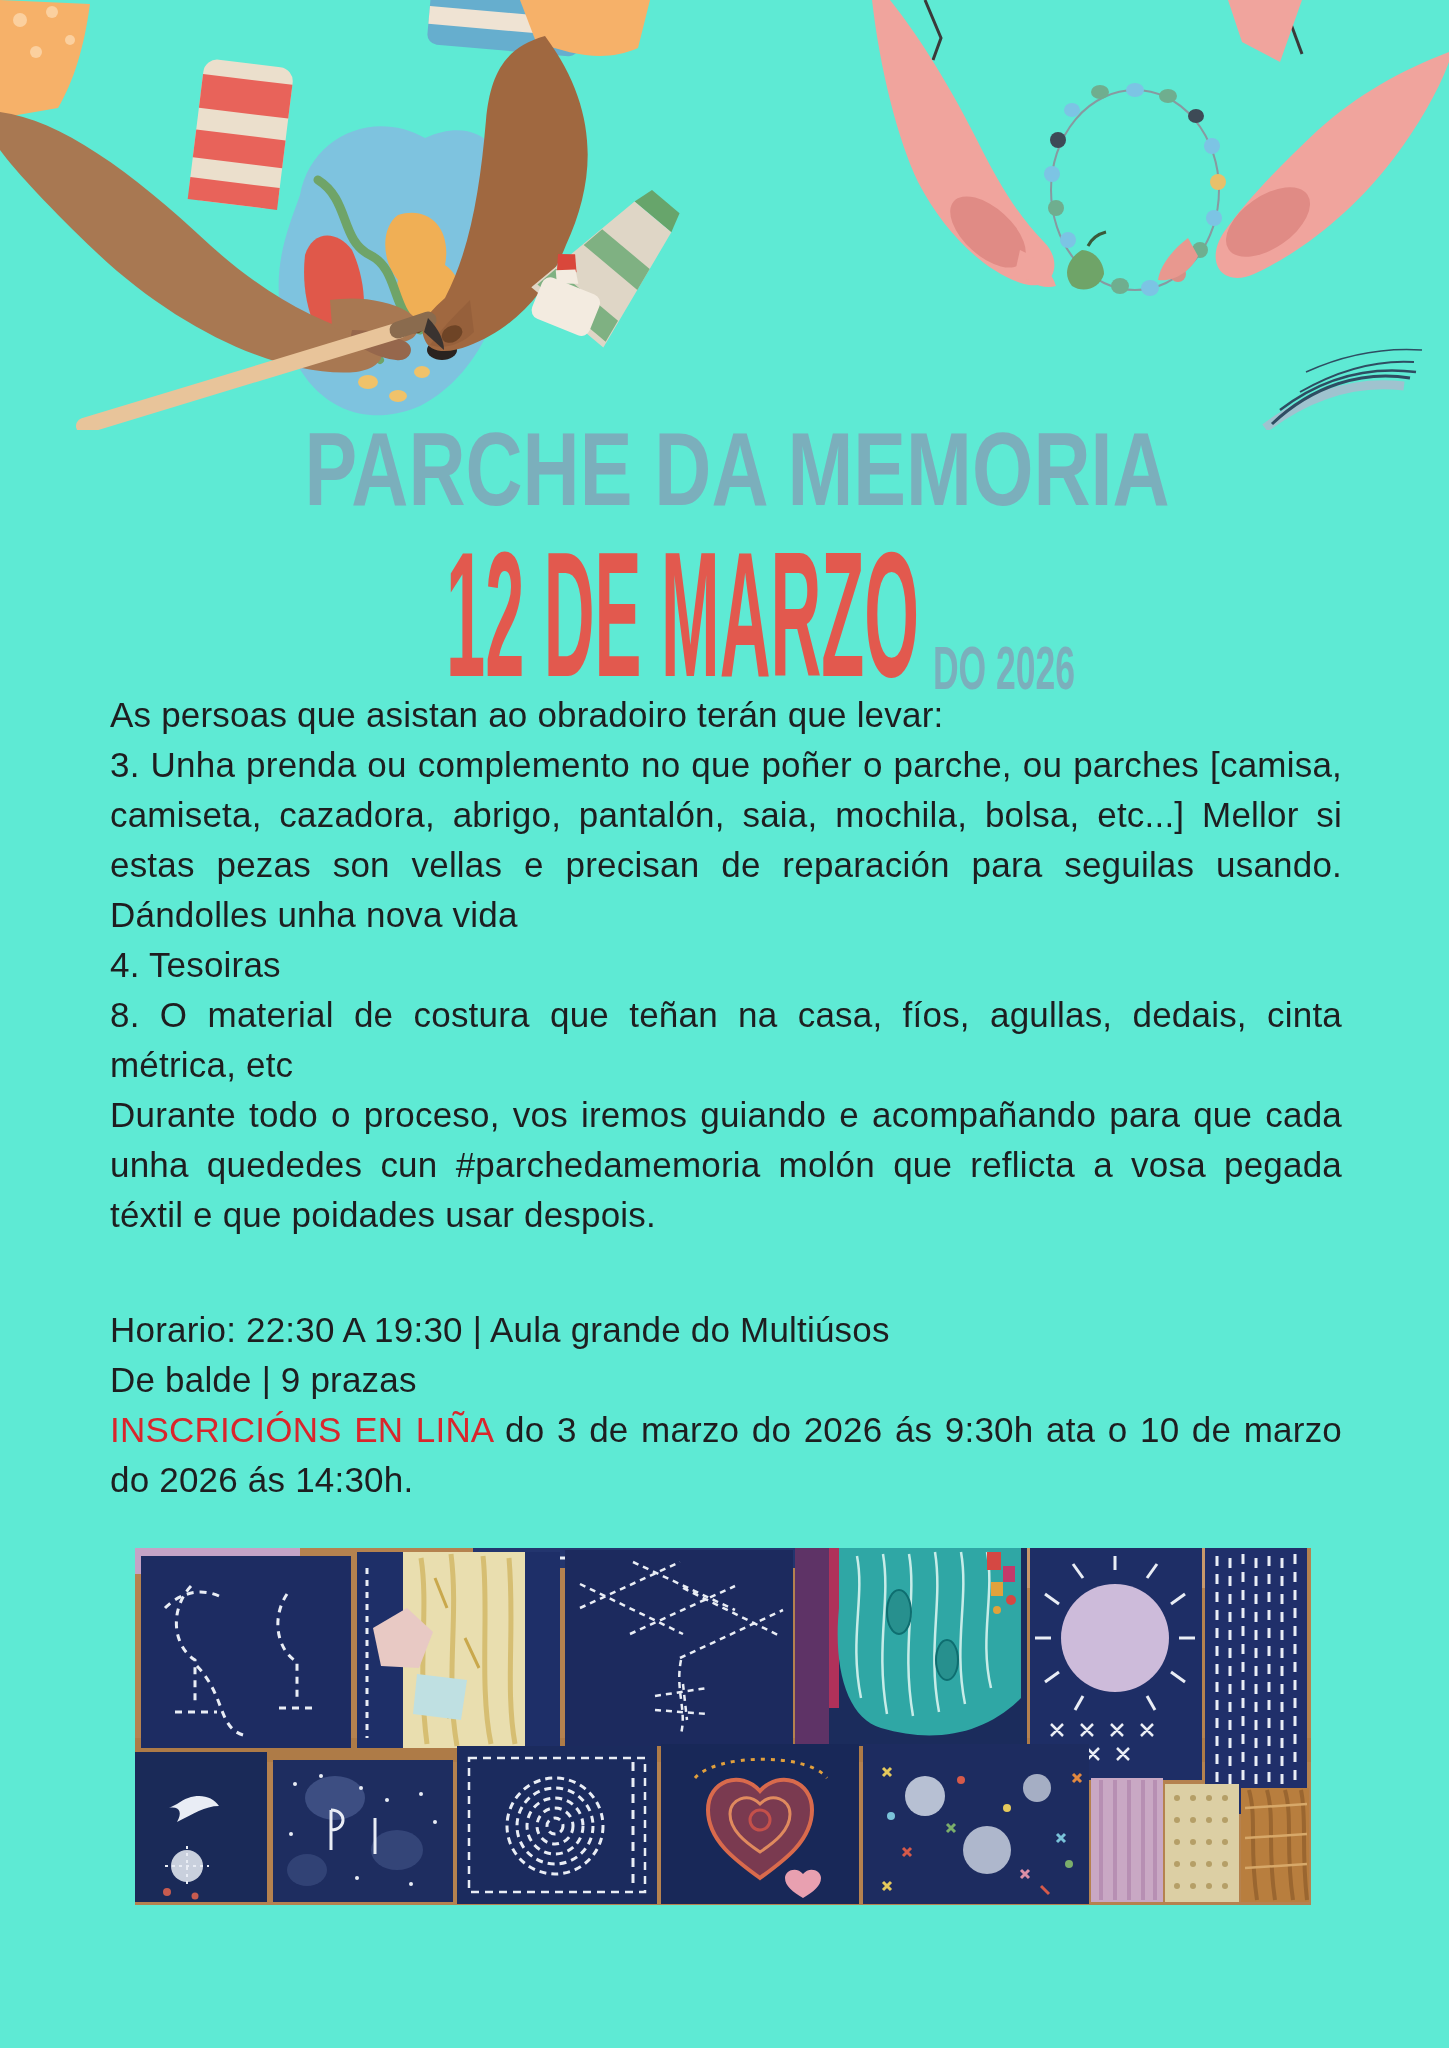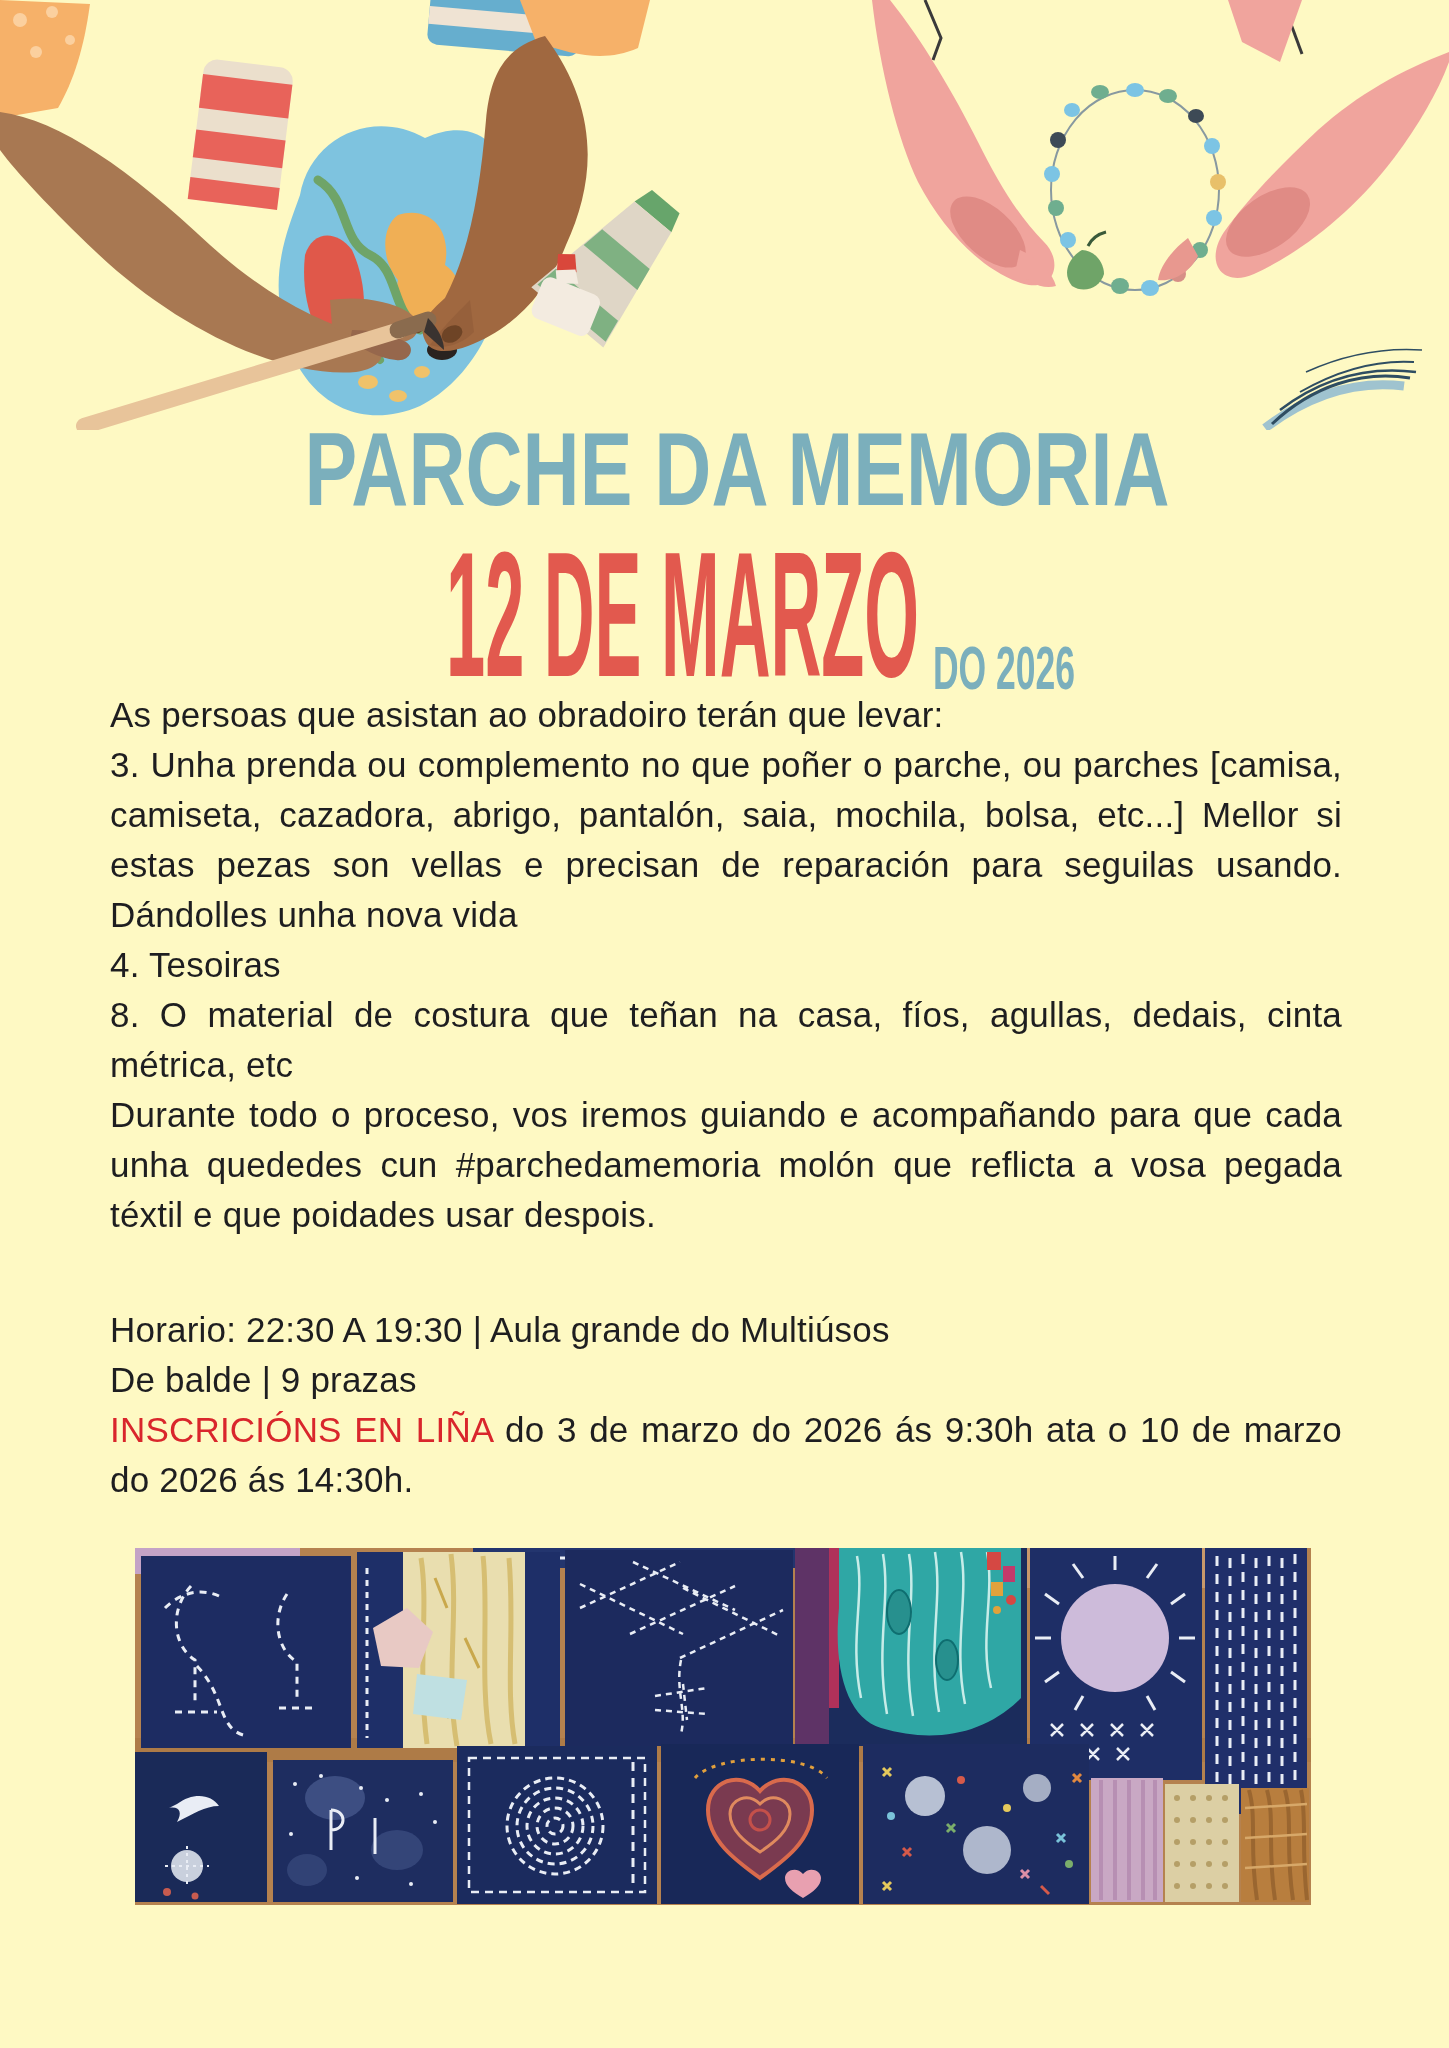--- a/index.html
+++ b/index.html
@@ -1,16 +1,16 @@
 <!DOCTYPE html>
 <html><head>
 <meta charset="utf-8">
 <style>
   html,body{margin:0;padding:0;background:#FAF0E7;}
-  .page{position:relative;width:1449px;height:2048px;margin:0 auto;background:#fef9c3;overflow:hidden;
+  .page{position:relative;width:1449px;height:2048px;margin:0 auto;background:#5eead4;overflow:hidden;
         font-family:"Liberation Sans","DejaVu Sans",sans-serif;color:#1E1E20;}
   .illustration{position:absolute;top:0;left:0;width:1449px;height:430px;}
   .header-svg{position:absolute;top:420px;left:0;width:1449px;height:290px;}
   .body-text{position:absolute;top:690px;left:110px;width:1232px;
              font-size:35px;line-height:50px;letter-spacing:.2px;}
   .body-text p{margin:0;text-align:justify;}
   .details{margin-top:65px;}
   .highlight{color:#D9262C;font-weight:normal;}
   .photo{position:absolute;top:1548px;left:135px;width:1176px;height:357px;}
   .photo svg{display:block;width:100%;height:100%;}

